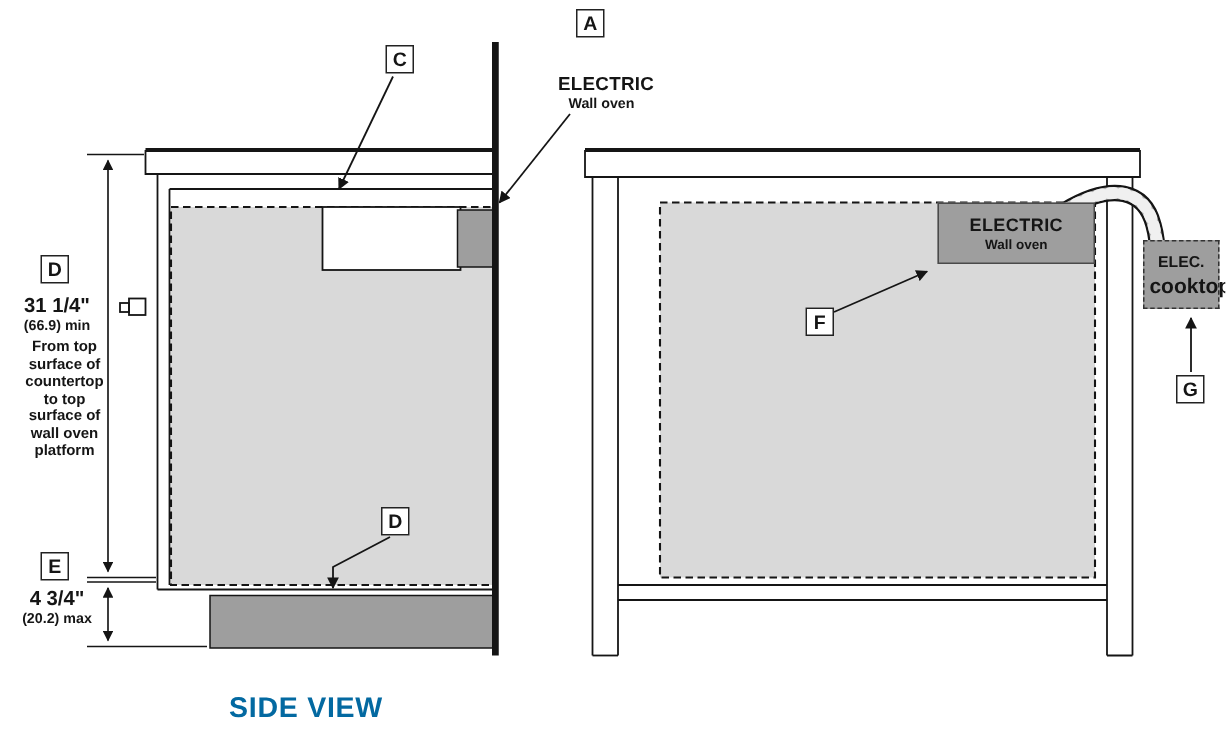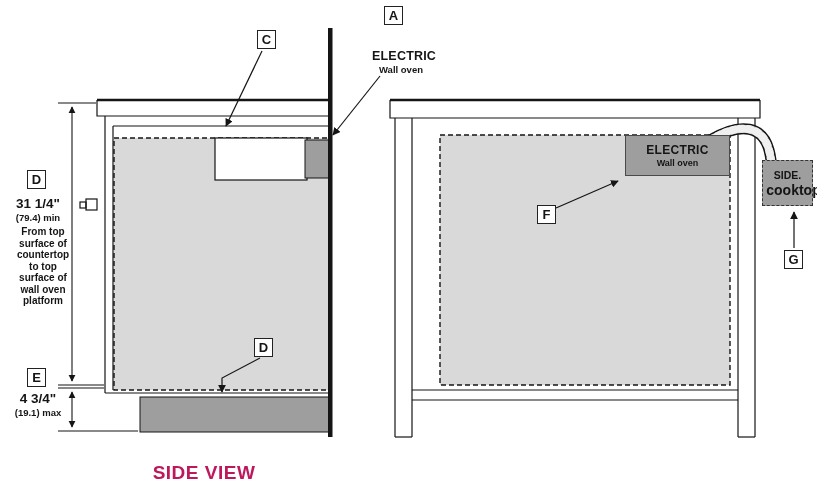--- a/index.html
+++ b/index.html
@@ -28,21 +28,21 @@
     display:flex;flex-direction:column;align-items:center;justify-content:center;
   }
   #oven-box{left:625px;top:135px;width:105px;height:41px;border:1px solid #4a4a4a;}
   #oven-box .l1{font-size:12px;font-weight:700;letter-spacing:.3px;}
   #oven-box .l2{font-size:9px;font-weight:700;margin-top:1px;}
   #cooktop-box{left:762px;top:160px;width:51px;height:46px;border:1.5px dashed #333;}
   #cooktop-box .l1{font-size:10.5px;font-weight:700;}
   #cooktop-box .l2{font-size:14px;font-weight:700;margin-top:1px;margin-left:12px;}
   .view-title{
     position:absolute;width:200px;text-align:center;
-    font-size:19px;font-weight:700;letter-spacing:.5px;color:#be185d;
+    font-size:19px;font-weight:700;letter-spacing:.5px;color:#0369a1;
   }
   #side-title{left:104px;top:462px;}
   #front-title{left:562px;top:462px;}
 </style>
 </head>
 <body>
 
 <div id="stage">
 
   <svg id="linework" width="817" height="496" viewBox="0 0 817 496">
@@ -123,40 +123,40 @@
   <div class="ref-label" style="left:537px;top:205px">F</div>
   <div class="ref-label" style="left:784px;top:250px">G</div>
 
   <div class="callout">
     <div class="l1">ELECTRIC</div>
     <div class="l2">Wall oven</div>
   </div>
 
   <div class="dim-block" id="dim-d">
     <div class="val">31 1/4"</div>
-    <div class="note">(79.4) min</div>
+    <div class="note">(66.9) min</div>
     <div class="desc">From top
 surface of
 countertop
 to top
 surface of
 wall oven
 platform</div>
   </div>
 
   <div class="dim-block" id="dim-e">
     <div class="val">4 3/4"</div>
-    <div class="note">(19.1) max</div>
+    <div class="note">(20.2) max</div>
   </div>
 
   <div class="dark-box" id="oven-box">
     <div class="l1">ELECTRIC</div>
     <div class="l2">Wall oven</div>
   </div>
 
   <div class="dark-box" id="cooktop-box">
-    <div class="l1">SIDE.</div>
+    <div class="l1">ELEC.</div>
     <div class="l2">cooktop</div>
   </div>
 
   <div class="view-title" id="side-title">SIDE VIEW</div>
 
 </div>
 
 </body></html>

